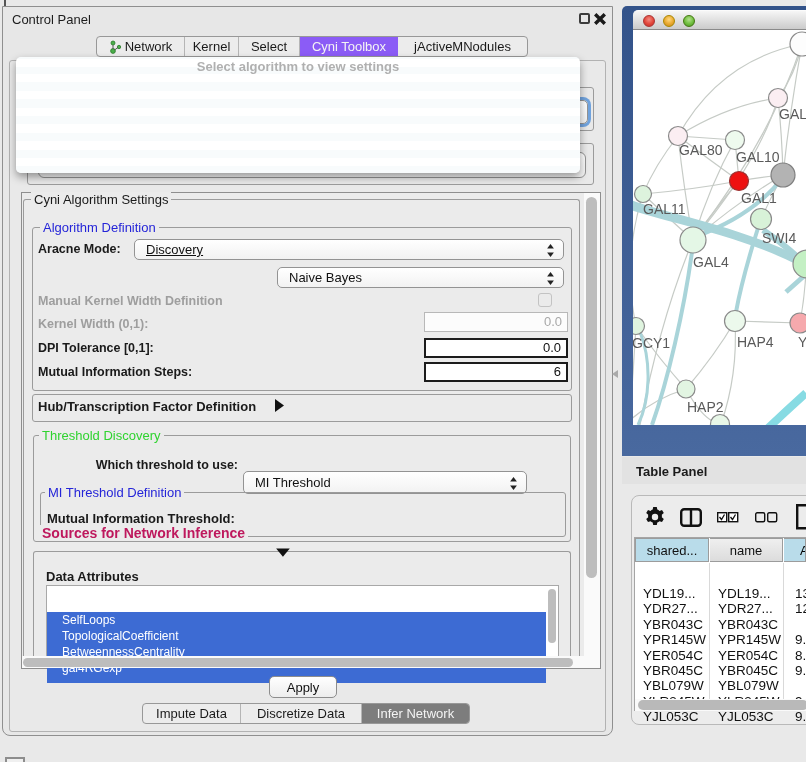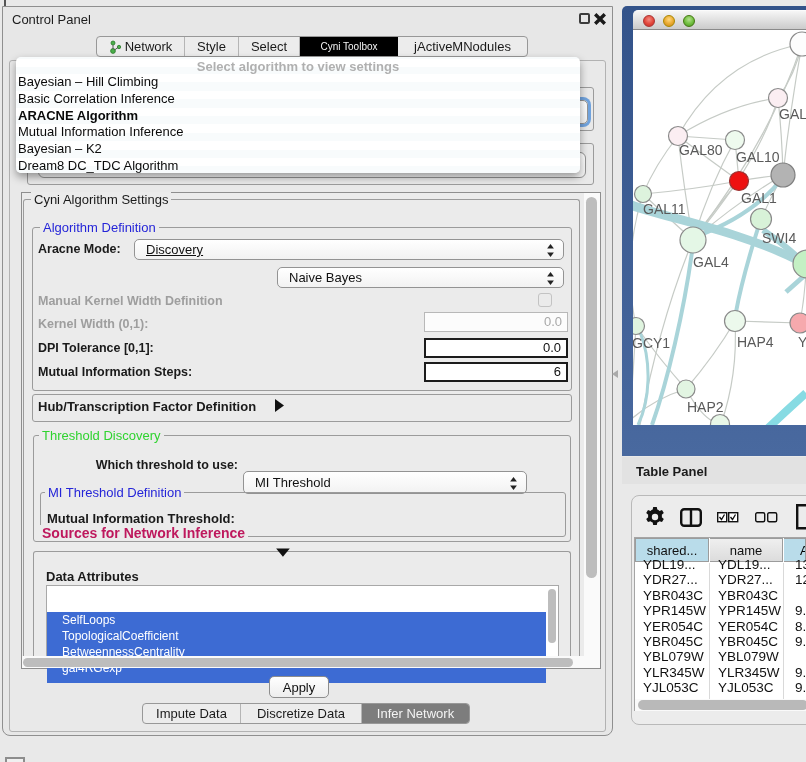--- a/index.html
+++ b/index.html
@@ -30,23 +30,23 @@
 
 <div class="b" id="tabbar" style="left:96px;top:36px;width:432px;height:21px;border:1px solid #989898;border-radius:4px;background:#ececec;display:flex;overflow:hidden;">
   <div style="width:87px;border-right:1px solid #b5b5b5;display:flex;align-items:center;justify-content:center;font-size:13px;color:#1a1a1a;">
     <svg width="13" height="14" viewBox="0 0 13 14" style="margin-right:3px;">
           <circle cx="4" cy="3" r="2" fill="#4aaf4a" stroke="#2a7a2a" stroke-width="0.8"></circle>
           <circle cx="4" cy="11" r="2.4" fill="#4aaf4a" stroke="#2a7a2a" stroke-width="0.8"></circle>
           <circle cx="10" cy="7" r="1.7" fill="#4aaf4a" stroke="#2a7a2a" stroke-width="0.8"></circle>
           <path d="M4 5 L4 9 M5.5 10 L9 7.5" stroke="#555" stroke-width="1"></path>
         </svg>
     Network</div>
-  <div style="width:53px;border-right:1px solid #b5b5b5;display:flex;align-items:center;justify-content:center;font-size:13px;color:#1a1a1a;">Style</div>
+  <div style="width:53px;border-right:1px solid #b5b5b5;display:flex;align-items:center;justify-content:center;font-size:13px;color:#1a1a1a;">Kernel</div>
   <div style="width:60px;border-right:1px solid #b5b5b5;display:flex;align-items:center;justify-content:center;font-size:13px;color:#1a1a1a;">Select</div>
-  <div style="width:98px;background:#000000;display:flex;align-items:center;justify-content:center;font-size:10px;color:#f4f4f4;">Cyni Toolbox</div>
+  <div style="width:98px;background:#8b5cf6;display:flex;align-items:center;justify-content:center;font-size:13px;color:#f4f4f4;">Cyni Toolbox</div>
   <div style="flex:1;display:flex;align-items:center;justify-content:center;font-size:13px;color:#1a1a1a;">jActiveMNodules</div>
 </div>
 
 <div class="b" style="left:9px;top:60px;width:597px;height:672px;background:#e9e9e9;border:1px solid #b2b2b2;border-radius:3px;"></div>
 
 <div class="b" style="left:27px;top:87px;width:567px;height:44px;border:1px solid #9b9b9b;border-radius:3px;"></div>
 <div class="combo" style="left:38px;top:100px;width:550px;height:24px;box-shadow:0 0 0 3px rgba(100,155,220,0.9);"></div>
 
 <div class="b" style="left:27px;top:143px;width:567px;height:42px;border:1px solid #9b9b9b;border-radius:3px;"></div>
 <div class="combo" style="left:38px;top:152px;width:548px;height:26px;border-radius:6px;"></div>
@@ -121,21 +121,21 @@
 
 <div class="b" style="left:46px;top:585px;width:513px;height:72px;border:1px solid #a8a8a8;border-bottom:none;background:#fff;"></div>
 <div class="b" style="left:47px;top:612px;width:499px;height:71px;background:#3d6bd3;color:#fff;font-size:12px;line-height:16px;padding-left:15px;overflow:hidden;">SelfLoops<br>TopologicalCoefficient<br>BetweennessCentrality<br>gal4RGexp</div>
 <div class="b" style="left:548px;top:589px;width:8px;height:54px;background:#bdbdbd;border-radius:4px;"></div>
 
 <div class="b" style="left:584px;top:193px;width:16px;height:463px;background:#fafafa;"></div>
 <div class="b" style="left:586px;top:197px;width:11px;height:381px;background:#bdbdbd;border-radius:5.5px;"></div>
 <div class="b" style="left:22px;top:656px;width:578px;height:12px;background:#fafafa;"></div>
 <div class="b" style="left:23px;top:658px;width:550px;height:9px;background:#bdbdbd;border-radius:4.5px;"></div>
 
-<div class="b" style="left:269px;top:676px;width:60px;height:22px;background:linear-gradient(#ffffff,#ededed);border:1px solid #8d8d8d;border-radius:5px;text-align:center;line-height:21px;font-size:13px;color:#111;">Apply</div>
+<div class="b" style="left:269px;top:676px;width:68px;height:22px;background:linear-gradient(#ffffff,#ededed);border:1px solid #8d8d8d;border-radius:5px;text-align:center;line-height:21px;font-size:13px;color:#111;">Apply</div>
 
 <div class="b" style="left:142px;top:703px;width:328px;height:21px;border:1px solid #989898;border-radius:4px;background:#ececec;display:flex;overflow:hidden;">
   <div style="width:97px;border-right:1px solid #b5b5b5;display:flex;align-items:center;justify-content:center;font-size:13px;color:#1a1a1a;">Impute Data</div>
   <div style="width:120px;border-right:1px solid #b5b5b5;display:flex;align-items:center;justify-content:center;font-size:13px;color:#1a1a1a;">Discretize Data</div>
   <div style="flex:1;background:#7d7d7d;display:flex;align-items:center;justify-content:center;font-size:13px;color:#f4f4f4;">Infer Network</div>
 </div>
 
 <svg class="b" style="left:612px;top:370px;" width="6" height="8" viewBox="0 0 6 8">
       <path d="M6 0 L0 4 L6 8 Z" fill="#aaa"></path>
     </svg>
@@ -253,21 +253,21 @@
 <path d="M1.2 1.2 h14 v23 h-14 Z" fill="none" stroke="#111" stroke-width="2.4"></path>
 </svg>
 
 <div class="b" style="left:634px;top:537px;width:172px;height:174px;background:#fff;border:1px solid #a5a5a5;border-right:none;overflow:hidden;"></div>
 <div class="b" style="left:635px;top:538px;width:74px;height:24px;background:#b9dcea;border:1px solid #9c9c9c;text-align:center;line-height:23px;font-size:13px;color:#111;">shared...</div>
 <div class="b" style="left:710px;top:538px;width:73px;height:24px;background:linear-gradient(#efefef,#dcdcdc);border:1px solid #9c9c9c;border-left:none;text-align:center;line-height:23px;font-size:13px;color:#111;">name</div>
 <div class="b" style="left:784px;top:538px;width:22px;height:24px;background:#b9dcea;border:1px solid #9c9c9c;border-left:none;overflow:hidden;">
       <span style="position:absolute;left:16px;top:4px;font-size:13px;">A</span>
     </div>
 
-<div class="b" id="tbody" style="left:635px;top:557px;width:171px;height:136px;overflow:hidden;font-size:13.5px;color:#111;">
+<div class="b" id="tbody" style="left:635px;top:586px;width:171px;height:136px;overflow:hidden;font-size:13.5px;color:#111;">
       <div style="position:absolute;left:8px;top:0px;height:15.4px;line-height:15.4px;">YDL19...</div>
       <div style="position:absolute;left:83px;top:0px;height:15.4px;line-height:15.4px;">YDL19...</div>
       <div style="position:absolute;left:160px;top:0px;height:15.4px;line-height:15.4px;">13</div>
       <div style="position:absolute;left:8px;top:15.4px;height:15.4px;line-height:15.4px;">YDR27...</div>
       <div style="position:absolute;left:83px;top:15.4px;height:15.4px;line-height:15.4px;">YDR27...</div>
       <div style="position:absolute;left:160px;top:15.4px;height:15.4px;line-height:15.4px;">12</div>
       <div style="position:absolute;left:8px;top:30.8px;height:15.4px;line-height:15.4px;">YBR043C</div>
       <div style="position:absolute;left:83px;top:30.8px;height:15.4px;line-height:15.4px;">YBR043C</div>
       <div style="position:absolute;left:160px;top:30.8px;height:15.4px;line-height:15.4px;"></div>
       <div style="position:absolute;left:8px;top:46.2px;height:15.4px;line-height:15.4px;">YPR145W</div>
@@ -292,14 +292,13 @@
 <div class="b" style="left:709px;top:563px;width:1px;height:136px;background:#d9d9d9;"></div>
 <div class="b" style="left:783px;top:563px;width:1px;height:136px;background:#d9d9d9;"></div>
 
 <div class="b" style="left:635px;top:699px;width:171px;height:12px;background:#fafafa;"></div>
 <div class="b" style="left:638px;top:700px;width:170px;height:10px;background:#b9b9b9;border-radius:5px;"></div>
 
 </div>
 
 <div class="b" id="dropdown" style="left:16px;top:57px;width:564px;height:116px;background:repeating-linear-gradient(#ffffff 0px,#ffffff 8.4px,#f8fbfc 8.4px,#f8fbfc 16.8px);background-position:0 17px;border-radius:5px;box-shadow:0 4px 9px rgba(0,0,0,0.38);z-index:50;overflow:hidden;">
   <div style="position:absolute;left:0;top:2px;width:100%;text-align:center;font-size:13px;font-weight:bold;color:#b0b0b0;">Select algorithm to view settings</div>
-  <div style="position:absolute;left:2px;top:17px;font-size:13px;color:#0a0a0a;line-height:16.8px;white-space:nowrap;">Bayesian – Hill Climbing<br>Basic Correlation Inference<br><b>ARACNE Algorithm</b><br>Mutual Information Inference<br>Bayesian – K2<br>Dream8 DC_TDC Algorithm</div>
 </div>
 
 </body></html>

